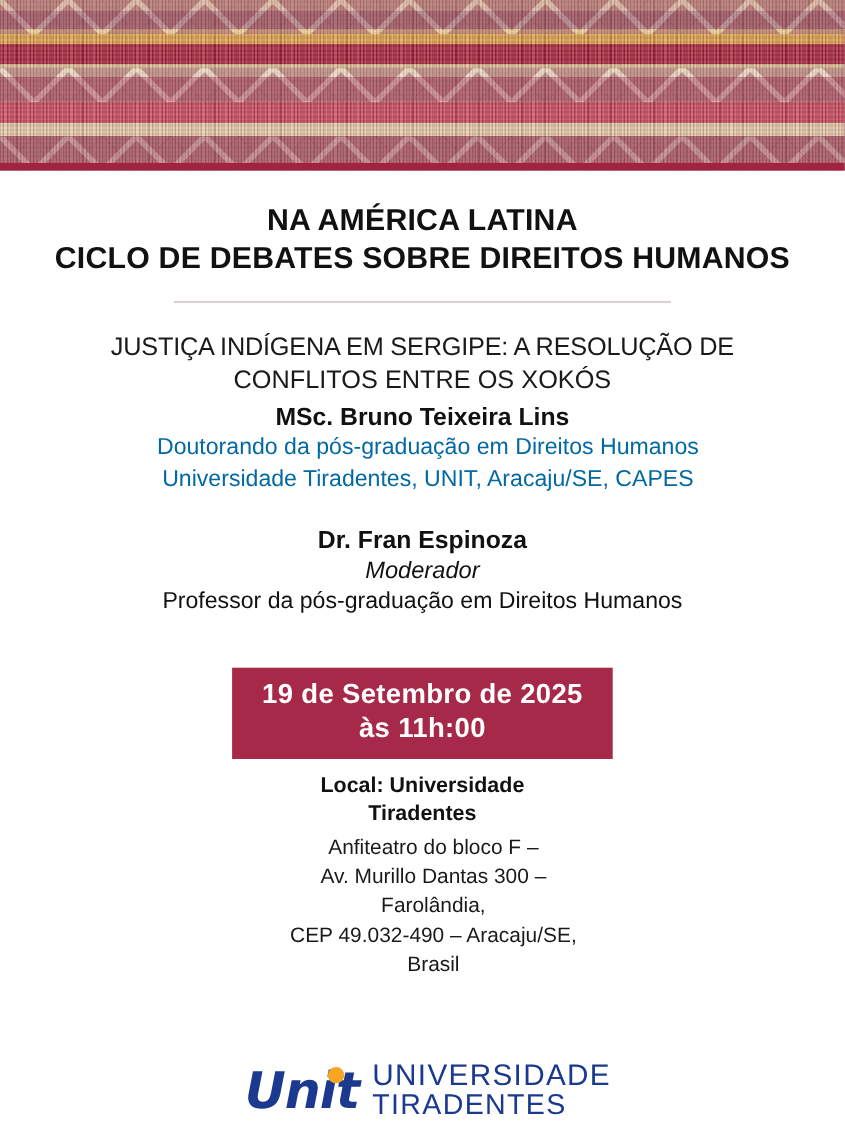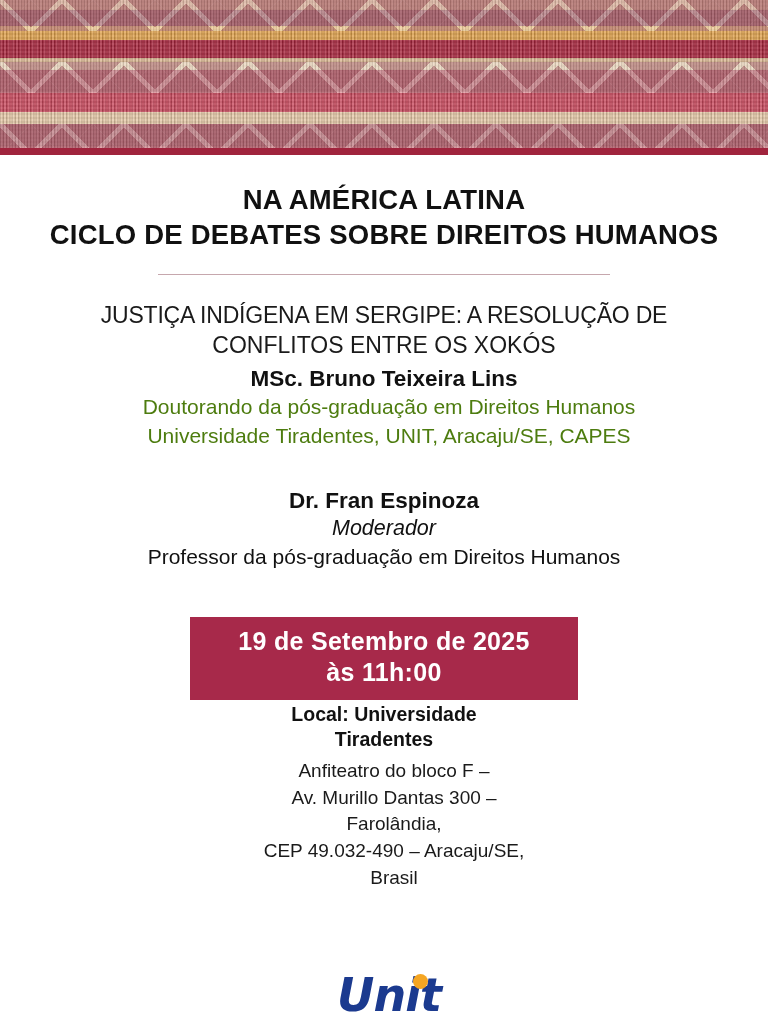--- a/index.html
+++ b/index.html
@@ -129,43 +129,43 @@
   }
   .talk .l1 { letter-spacing: -0.2px; }
   .speaker {
     margin-top: 3px;
     font-size: 22.5px;
     font-weight: bold;
     color: #111111;
   }
   .affil {
     font-size: 21px;
-    color: #4d7c0f;
+    color: #0369a1;
     line-height: 1.35;
     margin-left: 10px;
   }
 
-  .mod-block { margin-top: 36px; }
+  .mod-block { margin-top: 26px; }
   .mod-name {
     font-size: 22.5px;
     font-weight: bold;
   }
   .mod-role {
     font-size: 21.5px;
     font-style: italic;
   }
   .mod-affil {
     font-size: 21px;
     line-height: 1.35;
   }
 
   
   .date-badge {
-    margin: 45px auto 2px auto;
-    width: 388px;
+    margin: 45px auto 12px auto;
+    width: 346px;
     background: #a7294a;
     color: #ffffff;
     text-align: center;
     padding: 9px 0 11px 0;
     font-weight: bold;
     font-size: 25px;
     line-height: 1.26;
     letter-spacing: 0.3px;
   }
 
@@ -272,13 +272,17 @@
   <div>Farolândia,</div>
   <div>CEP 49.032-490 – Aracaju/SE,</div>
   <div>Brasil</div>
 </div>
 
 <div class="logo-row">
   <div class="logo-unit">
     <span>Unit</span>
     <span class="logo-dot"></span>
   </div>
+  <div class="logo-words">
+    <div class="w1">UNIVERSIDADE</div>
+    <div class="w2">TIRADENTES</div>
+  </div>
 </div>
 
 </body></html>

